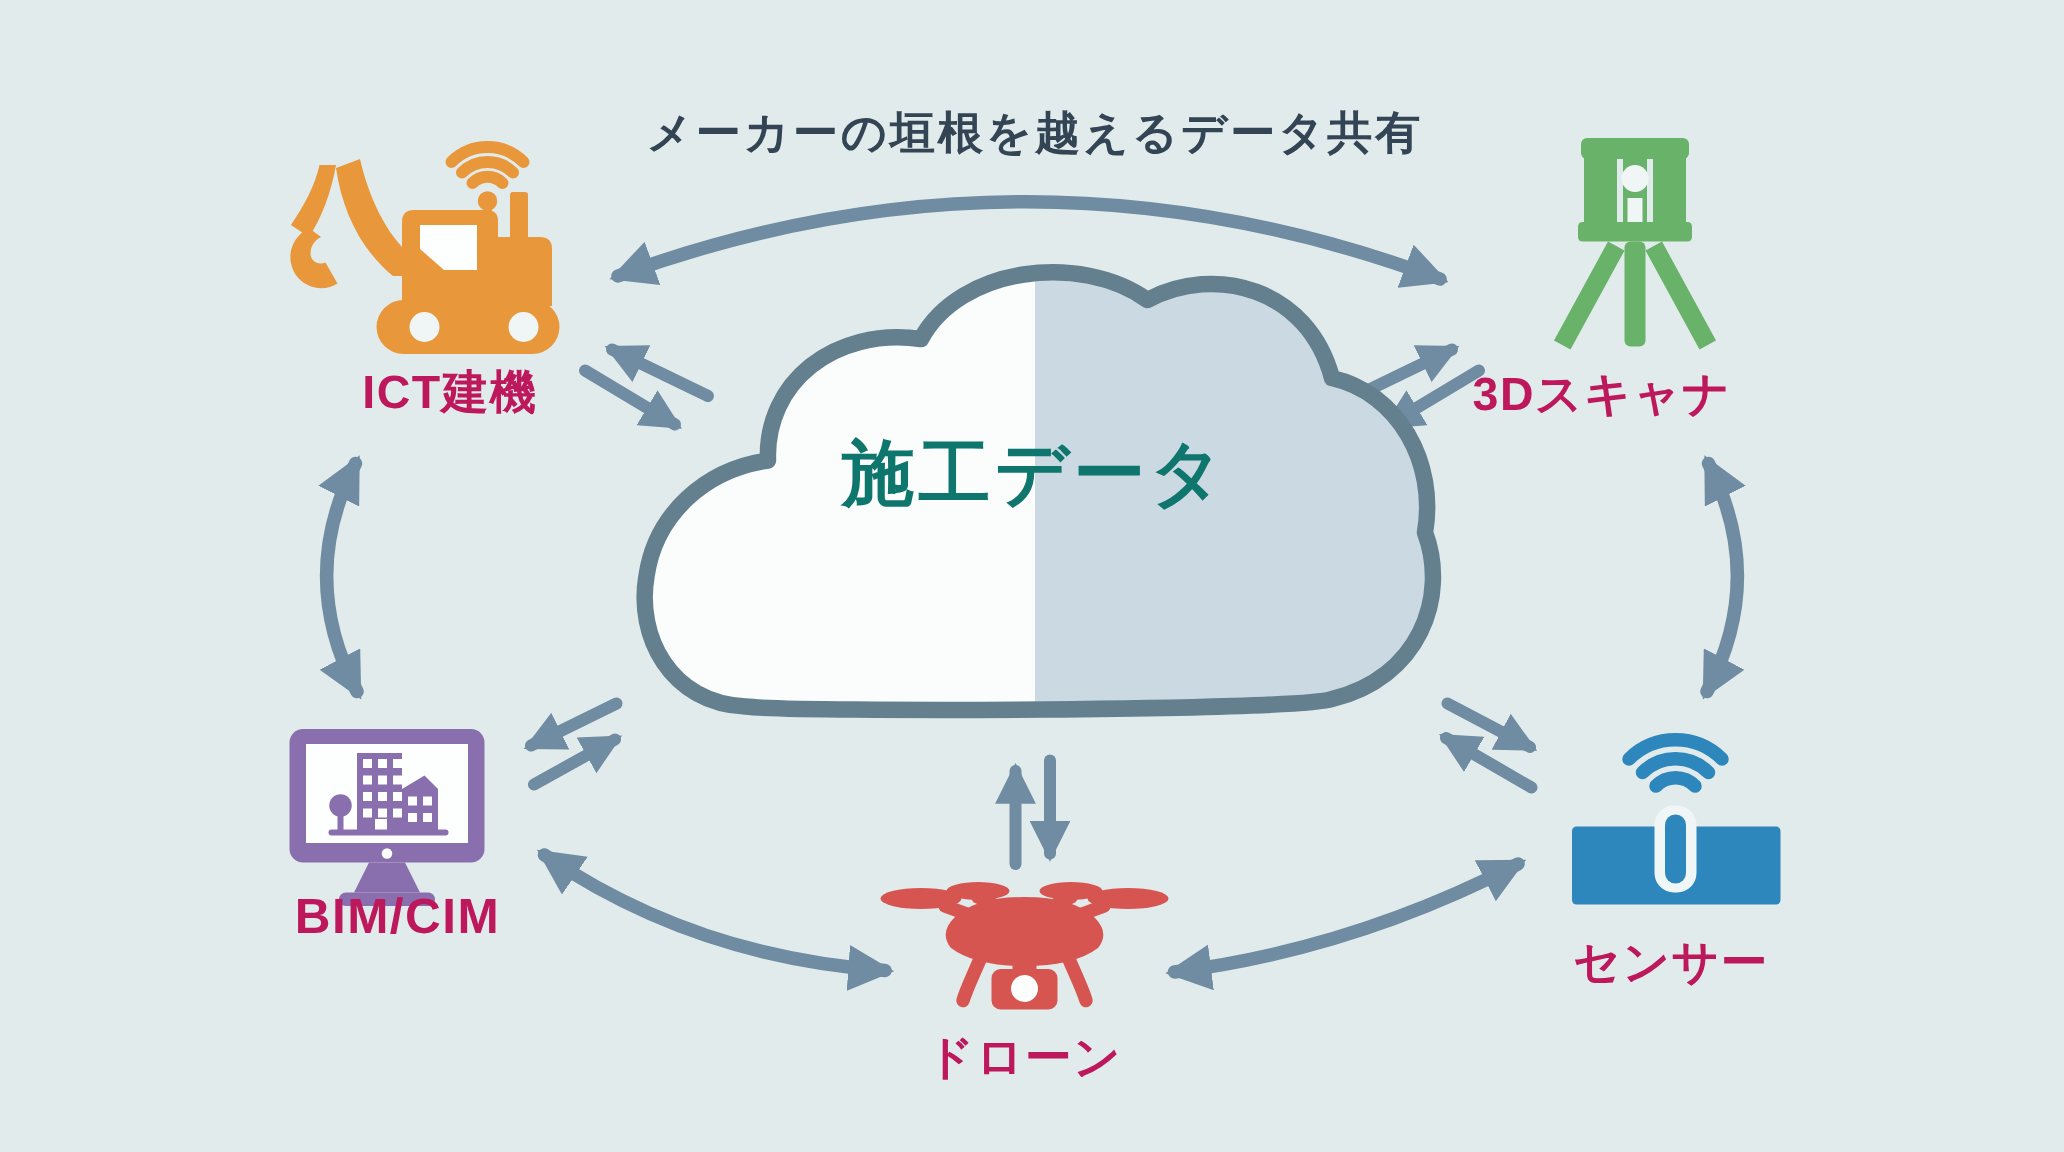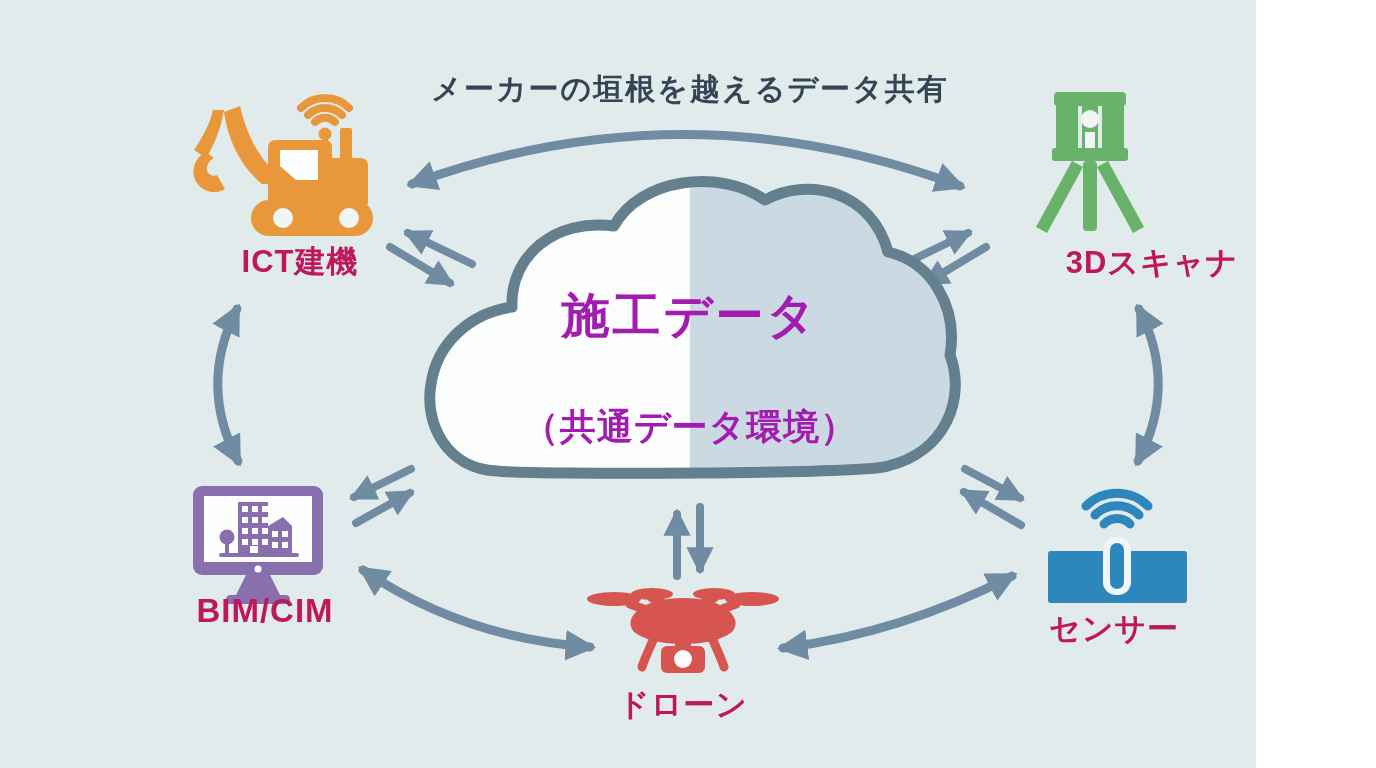--- a/index.html
+++ b/index.html
@@ -1,22 +1,22 @@
 <!DOCTYPE html>
 <html><head>
 <meta charset="utf-8">
 <style>
   html,body{margin:0;padding:0;}
   body{font-family:"Liberation Sans","DejaVu Sans",sans-serif;}
-  .stage{position:relative;width:1256px;height:768px;background:#e2ebeb;overflow:hidden;}
+  .stage{position:relative;width:1376px;height:768px;background:#e2ebeb;overflow:hidden;}
   .diagram{position:absolute;left:0;top:0;width:1376px;height:768px;}
   .lbl{position:absolute;transform:translate(-50%,-50%);white-space:nowrap;
        font-weight:800;color:#be185d;letter-spacing:1px;}
   .title{font-size:30px;color:#334554;letter-spacing:2px;}
-  .cloud-line{color:#a21caf;letter-spacing:3px;}
+  .cloud-line{color:#0f766e;letter-spacing:3px;}
   .cloud-l1,.cloud-l2{font-size:48px;}
   .cloud-l3{font-size:36px;font-weight:700;letter-spacing:1px;}
   .node-lbl{font-size:31px;}
   .bim-lbl{font-size:33px;}
 </style>
 </head>
 <body>
 
 <div class="stage">
 
@@ -146,20 +146,19 @@
       </g>
       <rect x="1048" y="551" width="139" height="52" rx="3"></rect>
       <rect x="1103" y="537" width="28" height="58" rx="13" fill="#f0f6f6"></rect>
       <rect x="1110" y="543" width="14" height="46" rx="7"></rect>
     </g>
   </svg>
 
   <div class="lbl title" style="left:690px;top:89px;">メーカーの垣根を越えるデータ共有</div>
 
   <div class="lbl cloud-line cloud-l1" style="left:690px;top:316px;">施工データ</div>
-  <div class="lbl cloud-line cloud-l3" style="left:690px;top:427px;">（共通データ環境）</div>
 
   <div class="lbl node-lbl" style="left:300px;top:262px;">ICT建機</div>
-  <div class="lbl node-lbl" style="left:1152px;top:263px;">3Dスキャナ</div>
+  <div class="lbl node-lbl" style="left:1068px;top:263px;">3Dスキャナ</div>
   <div class="lbl bim-lbl" style="left:265px;top:611px;">BIM/CIM</div>
   <div class="lbl node-lbl" style="left:683px;top:705px;font-family:Liberation Mono, monospace;">ドローン</div>
-  <div class="lbl node-lbl" style="left:1114px;top:629px;">センサー</div>
+  <div class="lbl node-lbl" style="left:1114px;top:642px;">センサー</div>
 </div>
 
 </body></html>

